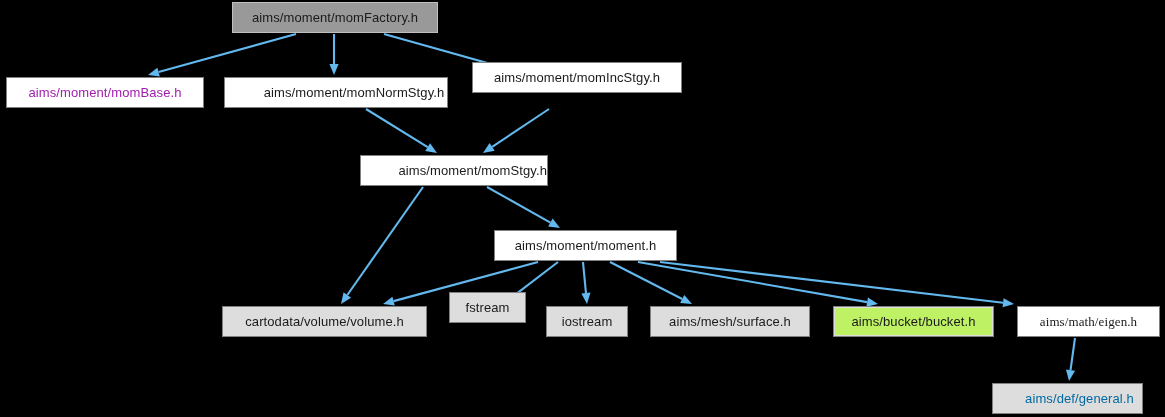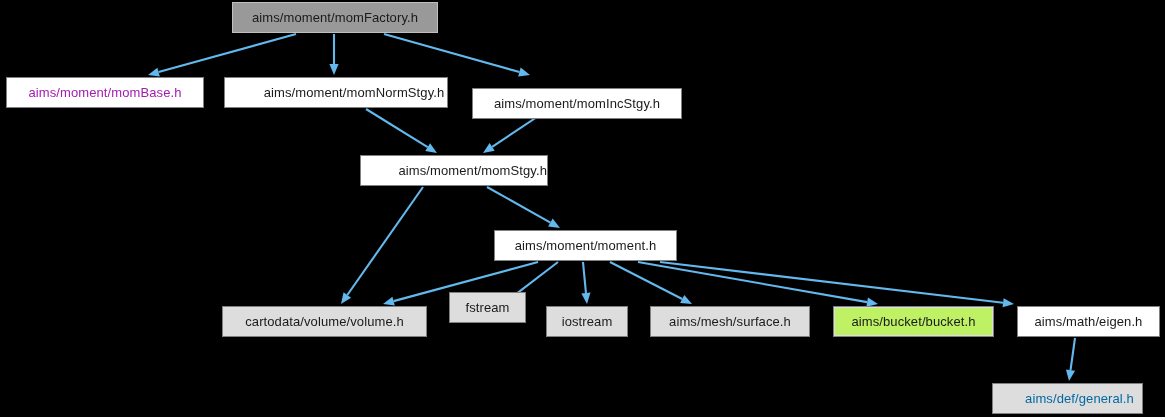--- a/index.html
+++ b/index.html
@@ -103,21 +103,21 @@
   <div id="nodes-layer">
       <div class="gnode" style="left: 232px; top: 2px; width: 206px; height: 31px; background: rgb(153, 153, 153); border: 1px solid rgb(191, 191, 191); box-shadow: rgb(154, 154, 154) 0px 0px 0px 1px inset; color: rgb(26, 26, 26);">
         <span class="gnode-label">aims/moment/momFactory.h</span>
       </div>
       <div class="gnode" style="left: 6px; top: 77px; width: 198px; height: 31px; background: rgb(255, 255, 255); border: 1px solid rgb(128, 128, 128); box-shadow: rgb(255, 255, 255) 0px 0px 0px 1px inset; color: #a21caf;">
         <span class="gnode-label">aims/moment/momBase.h</span>
       </div>
       <div class="gnode" style="left: 224px; top: 77px; width: 224px; height: 31px; background: rgb(255, 255, 255); border: 1px solid rgb(128, 128, 128); box-shadow: rgb(255, 255, 255) 0px 0px 0px 1px inset; color: rgb(26, 26, 26); padding-left: 36px;">
         <span class="gnode-label">aims/moment/momNormStgy.h</span>
       </div>
-      <div class="gnode" style="left: 472px; top: 88px; width: 210px; height: 31px; background: rgb(255, 255, 255); border: 1px solid rgb(128, 128, 128); box-shadow: rgb(255, 255, 255) 0px 0px 0px 1px inset; color: rgb(26, 26, 26);">
+      <div class="gnode" style="left: 472px; top: 62px; width: 210px; height: 31px; background: rgb(255, 255, 255); border: 1px solid rgb(128, 128, 128); box-shadow: rgb(255, 255, 255) 0px 0px 0px 1px inset; color: rgb(26, 26, 26);">
         <span class="gnode-label">aims/moment/momIncStgy.h</span>
       </div>
       <div class="gnode" style="left: 360px; top: 155px; width: 188px; height: 31px; background: rgb(255, 255, 255); border: 1px solid rgb(128, 128, 128); box-shadow: rgb(255, 255, 255) 0px 0px 0px 1px inset; color: rgb(26, 26, 26); justify-content: flex-end;">
         <span class="gnode-label">aims/moment/momStgy.h</span>
       </div>
       <div class="gnode" style="left: 494px; top: 230px; width: 183px; height: 31px; background: rgb(255, 255, 255); border: 1px solid rgb(128, 128, 128); box-shadow: rgb(255, 255, 255) 0px 0px 0px 1px inset; color: rgb(26, 26, 26);">
         <span class="gnode-label">aims/moment/moment.h</span>
       </div>
       <div class="gnode" style="left: 222px; top: 306px; width: 205px; height: 31px; background: rgb(221, 221, 221); border: 1px solid rgb(128, 128, 128); box-shadow: rgb(221, 221, 221) 0px 0px 0px 1px inset; color: rgb(26, 26, 26);">
         <span class="gnode-label">cartodata/volume/volume.h</span>
@@ -127,20 +127,20 @@
       </div>
       <div class="gnode" style="left: 546px; top: 306px; width: 82px; height: 31px; background: rgb(221, 221, 221); border: 1px solid rgb(128, 128, 128); box-shadow: rgb(221, 221, 221) 0px 0px 0px 1px inset; color: rgb(26, 26, 26);">
         <span class="gnode-label">iostream</span>
       </div>
       <div class="gnode" style="left: 650px; top: 306px; width: 160px; height: 31px; background: rgb(221, 221, 221); border: 1px solid rgb(128, 128, 128); box-shadow: rgb(221, 221, 221) 0px 0px 0px 1px inset; color: rgb(26, 26, 26);">
         <span class="gnode-label">aims/mesh/surface.h</span>
       </div>
       <div class="gnode" style="left: 833px; top: 306px; width: 161px; height: 31px; background: #bef264; border: 1px solid rgb(128, 128, 128); box-shadow: rgb(221, 221, 221) 0px 0px 0px 1px inset; color: rgb(26, 26, 26);">
         <span class="gnode-label">aims/bucket/bucket.h</span>
       </div>
-      <div class="gnode" style="left: 1017px; top: 306px; width: 143px; height: 31px; background: rgb(255, 255, 255); border: 1px solid rgb(128, 128, 128); box-shadow: rgb(255, 255, 255) 0px 0px 0px 1px inset; color: rgb(26, 26, 26);">
+      <div class="gnode" style="left: 1017px; top: 306px; width: 143px; height: 31px; background: rgb(255, 255, 255); border: 1px solid rgb(128, 128, 128); box-shadow: rgb(255, 255, 255) 0px 0px 0px 1px inset; color: rgb(26, 26, 26); font-family: Liberation Serif, serif;">
         <span class="gnode-label">aims/math/eigen.h</span>
       </div>
       <div class="gnode" style="left: 992px; top: 383px; width: 151px; height: 31px; background: rgb(221, 221, 221); border: 1px solid rgb(128, 128, 128); box-shadow: rgb(221, 221, 221) 0px 0px 0px 1px inset; color: #0369a1; padding-left: 24px;">
         <span class="gnode-label">aims/def/general.h</span>
       </div>
     </div>
 </div>
 
 </body></html>

